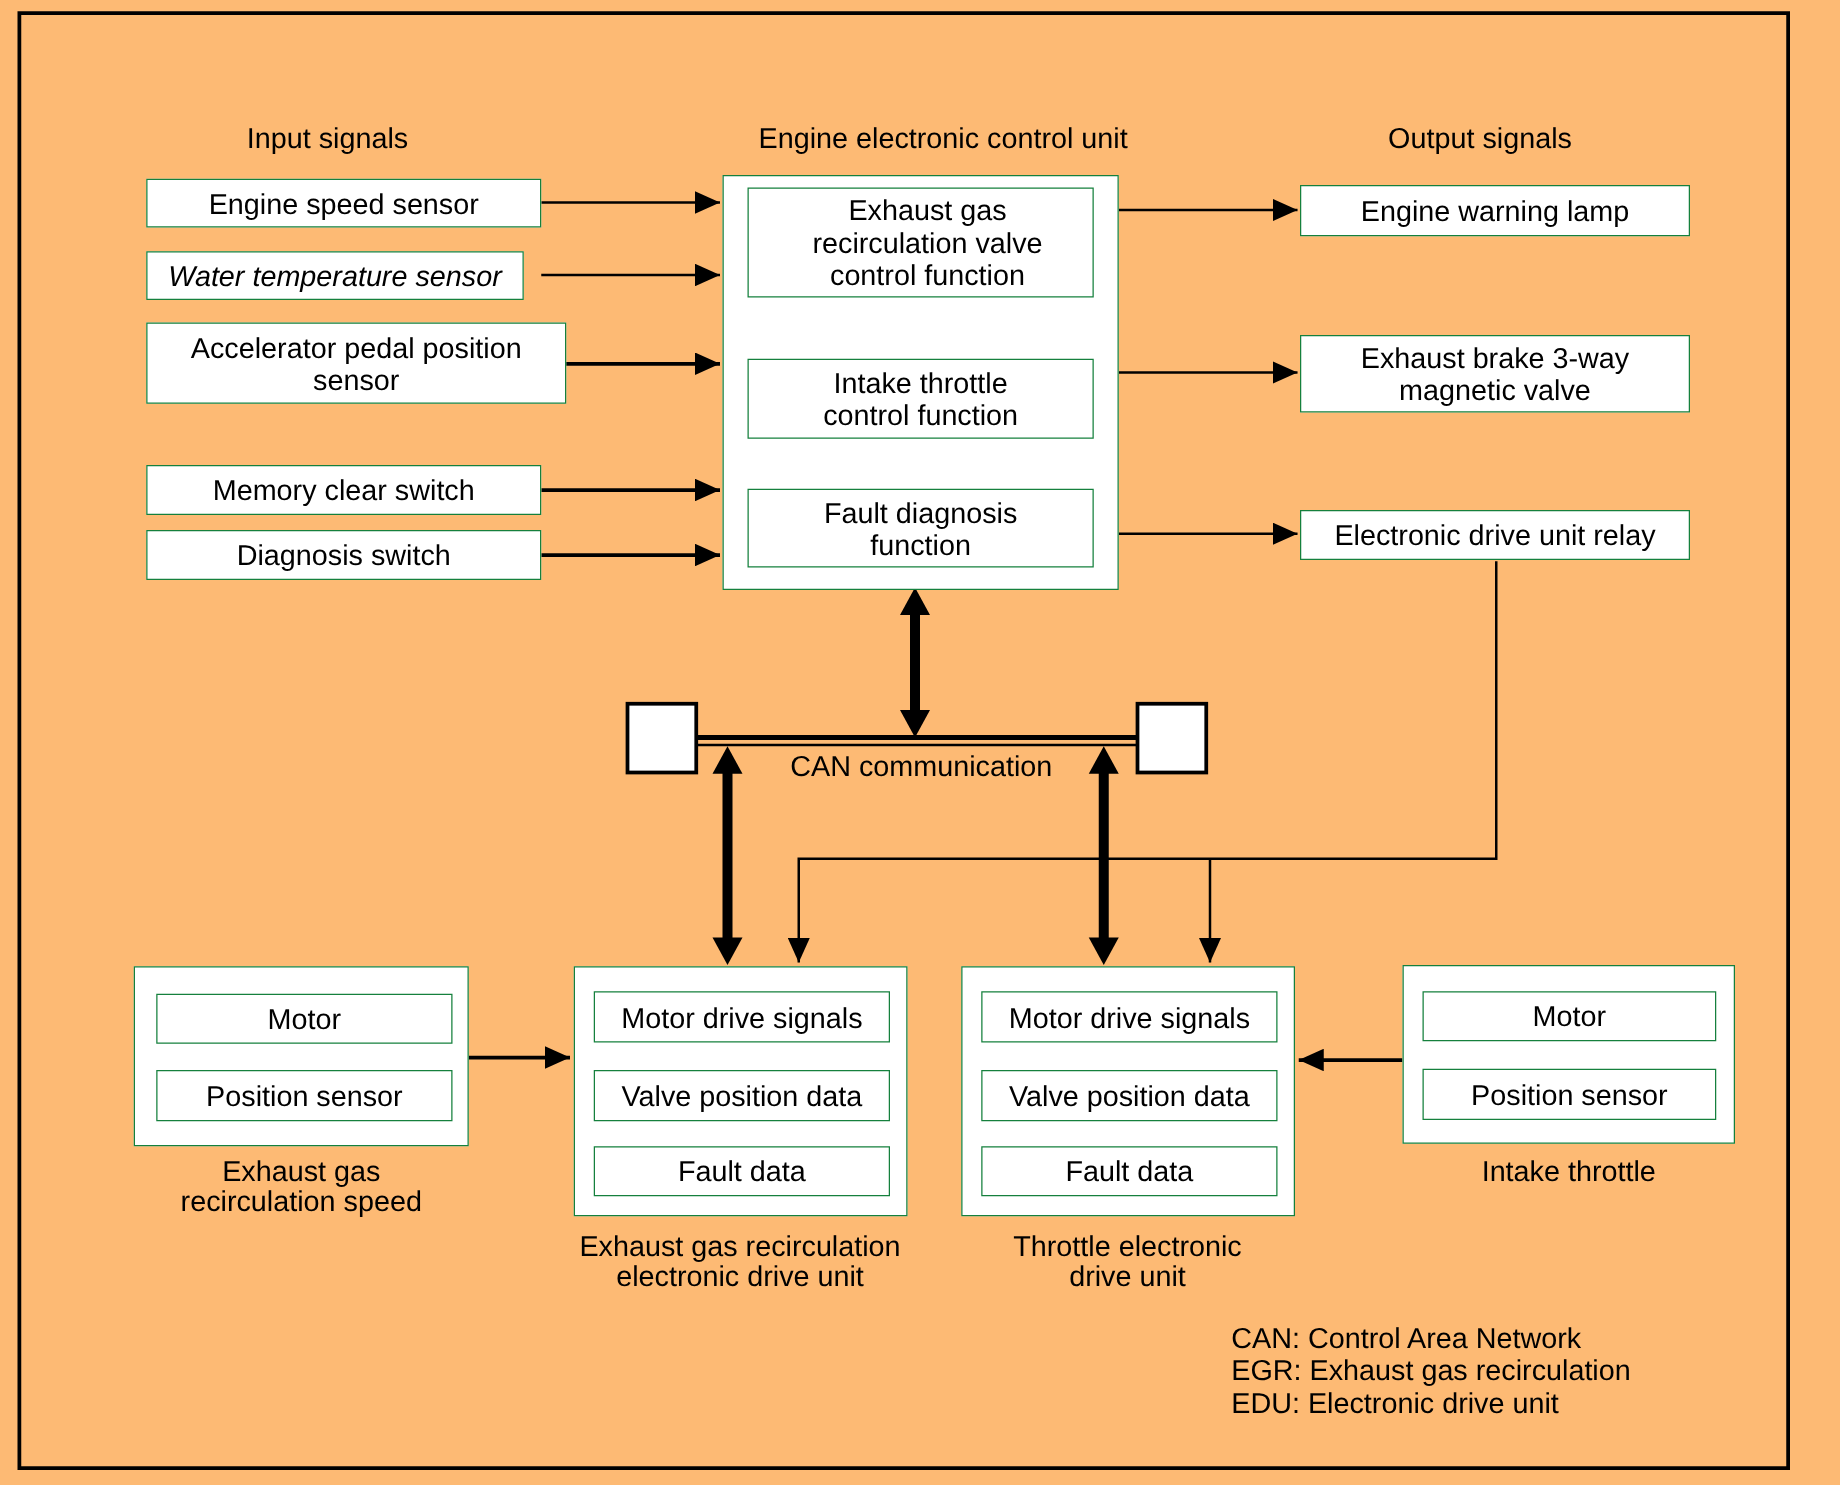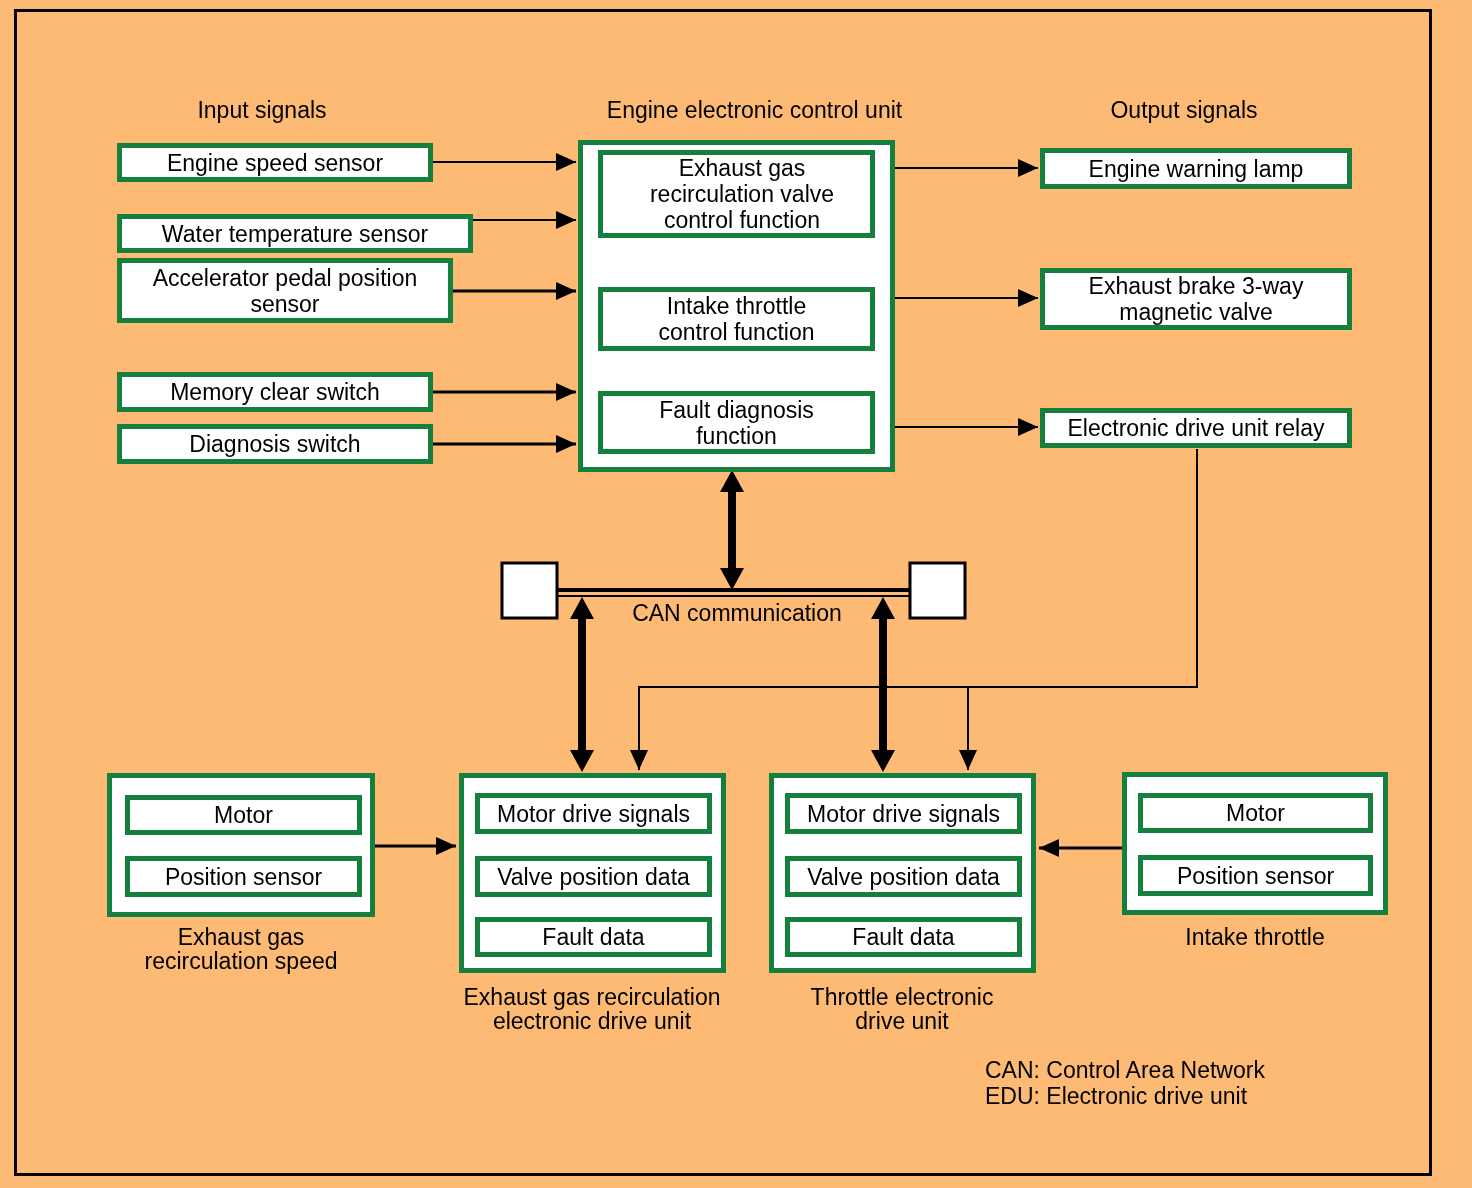--- a/index.html
+++ b/index.html
@@ -6,21 +6,21 @@
   #canvas{
     position:relative;width:1472px;height:1188px;background:#fdba74;overflow:hidden;
     font-family:"Liberation Sans","DejaVu Sans",sans-serif;color:#000;
   }
   .frame{
     position:absolute;left:14px;top:9px;width:1418px;height:1167px;
     border:3px solid #000;box-sizing:border-box;
   }
   svg.wires{position:absolute;left:0;top:0;width:1472px;height:1188px;}
   .box{
-    position:absolute;background:#fff;border:5px solid #15803d;box-sizing:border-box;
+    position:absolute;background:#fff;border:1px solid #15803d;box-sizing:border-box;
     display:flex;align-items:center;justify-content:center;text-align:center;
     font-size:23px;line-height:26px;
   }
   .plain{
     position:absolute;text-align:center;font-size:23px;line-height:26px;
   }
   .legend{
     position:absolute;left:985px;top:1057px;font-size:23px;line-height:26px;text-align:left;
   }
   .w210{display:inline-block;max-width:210px;}
@@ -88,21 +88,21 @@
     <line x1="1122" y1="848" x2="1039" y2="848" stroke="#000" stroke-width="3" marker-end="url(#mA)"></line>
   </svg>
 
   <div class="plain" style="left:105px;top:97px;width:314px;">Input signals</div>
   <div class="plain" style="left:596px;top:97px;width:317px;">Engine electronic control unit</div>
   <div class="plain" style="left:1040px;top:97px;width:288px;">Output signals</div>
 
   <div class="box" style="left:117px;top:143px;width:316px;height:39px;">
     <span>Engine speed sensor</span>
     </div>
-  <div class="box" style="left:117px;top:214px;width:356px;height:39px;">
+  <div class="box" style="left:117px;top:201px;width:302px;height:39px;font-style:italic;">
     <span>Water temperature sensor</span>
     </div>
   <div class="box" style="left:117px;top:258px;width:336px;height:65px;">
     <span class="w280">Accelerator pedal position sensor</span>
     </div>
   <div class="box" style="left:117px;top:372px;width:316px;height:40px;">
     <span>Memory clear switch</span>
     </div>
   <div class="box" style="left:117px;top:424px;width:316px;height:40px;">
     <span>Diagnosis switch</span>
@@ -171,16 +171,17 @@
   <div class="box" style="left:1138px;top:793px;width:235px;height:40px;">
     <span>Motor</span>
     </div>
   <div class="box" style="left:1138px;top:855px;width:235px;height:41px;">
     <span>Position sensor</span>
     </div>
   <div class="plain cap" style="left:1105px;top:925px;width:300px;">Intake throttle</div>
 
   <div class="legend">
     <div>CAN: Control Area Network</div>
+    <div>EGR: Exhaust gas recirculation</div>
     <div>EDU: Electronic drive unit</div>
   </div>
 
 </div>
 
 </body></html>

